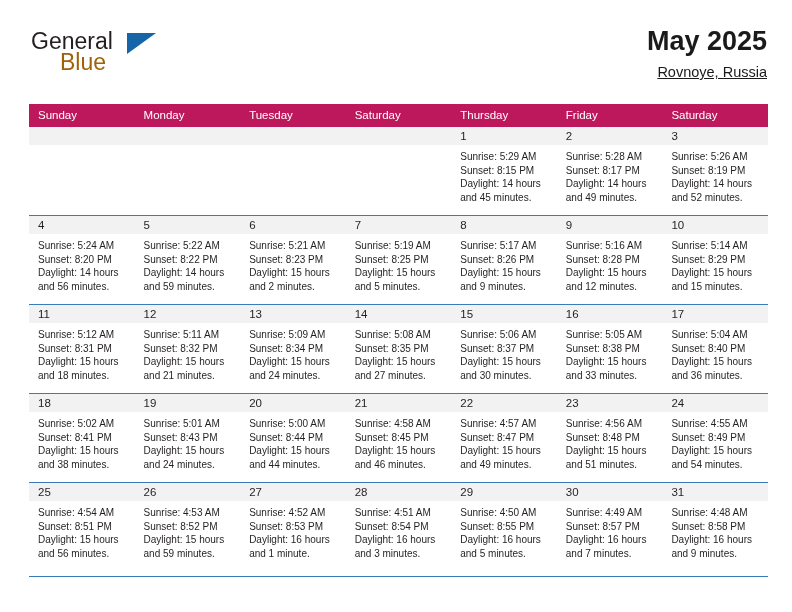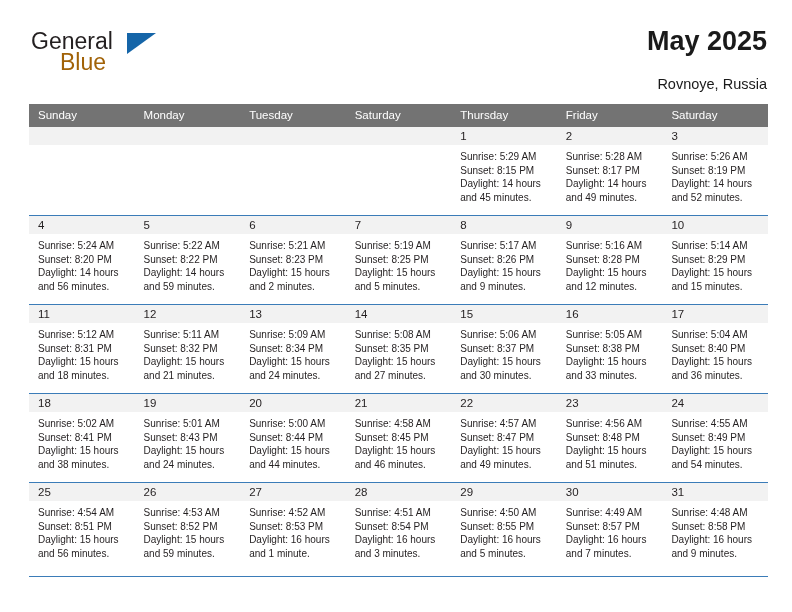--- a/index.html
+++ b/index.html
@@ -73,38 +73,39 @@
     font-size: 27px;
     color: #1a1a1a;
     line-height: 34px;
     white-space: nowrap;
     font-weight: bold;
   }
   .cal-subtitle {
     font-size: 14.5px;
     color: #1a1a1a;
     line-height: 22px;
-    margin-top: 15px;
+    margin-top: 3px;
     white-space: nowrap;
+    text-decoration: underline;
   }
 
   
   .calendar {
     position: absolute;
     left: 29px;
     top: 104px;
     width: 739px;
   }
   table.cal {
     border-collapse: collapse;
     width: 739px;
     table-layout: fixed;
   }
   table.cal th {
-    background: #737373;
+    background: #be185d;
     color: #ffffff;
     font-weight: normal;
     font-size: 11.5px;
     text-align: left;
     padding: 5px 0 5px 9px;
     height: 13px;
     line-height: 13px;
     border: none;
   }
   table.cal td {

